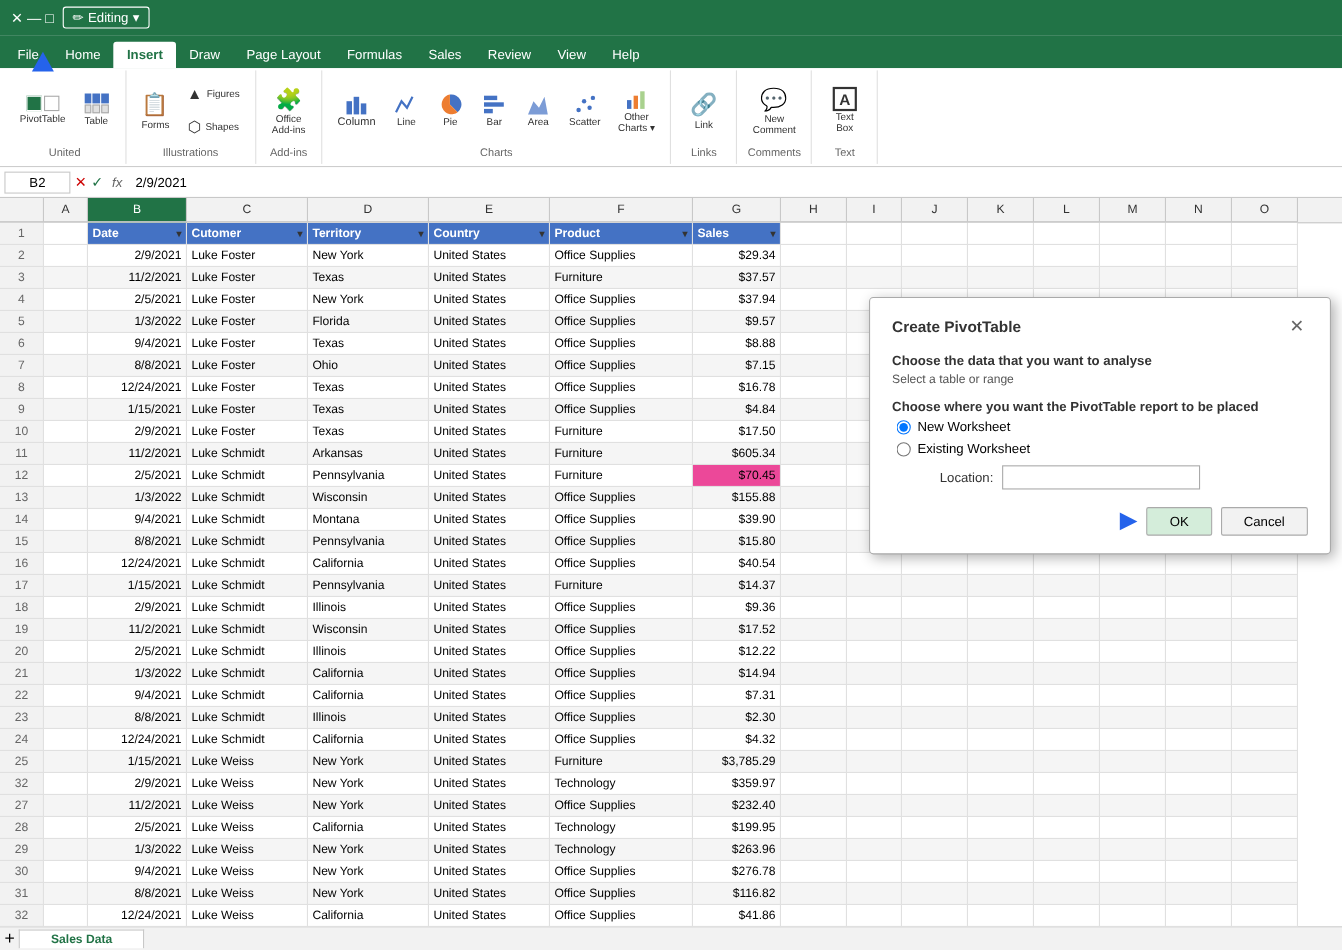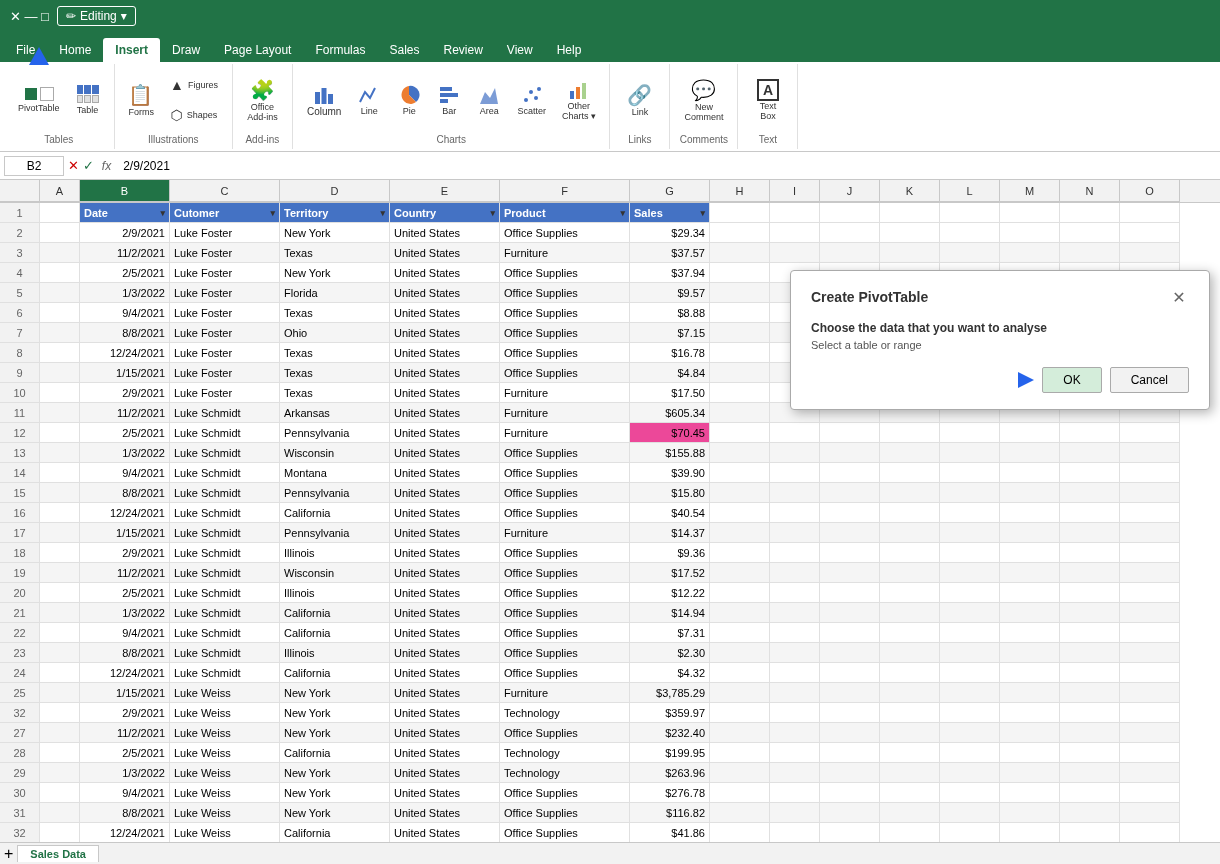--- a/index.html
+++ b/index.html
@@ -201,21 +201,21 @@
     
     .sheet-tabs {
       height: 22px;
       background: #f2f2f2;
       border-top: 1px solid #c8c8c8;
       display: flex;
       align-items: center;
       padding: 0 4px;
     }
     .sheet-tab {
-      padding: 2px 12px;
+      padding: 2px 28px;
       background: white;
       border: 1px solid #c8c8c8;
       border-bottom: none;
       font-size: 11px;
       cursor: pointer;
       color: #333;
     }
     .sheet-tab.active { background: white; font-weight: bold; color: #217346; }
 
     
@@ -378,21 +378,21 @@
               <div style="background:#4472c4;"></div>
               <div style="background:#4472c4;"></div>
             <div style="background:#e0e0e0;border:1px solid #aaa;"></div>
               <div style="background:#e0e0e0;border:1px solid #aaa;"></div>
               <div style="background:#e0e0e0;border:1px solid #aaa;"></div>
           </div>
           <div style="font-size:9px;">Table</div>
         </div>
       </div>
     </div>
-    <div class="ribbon-group-label">Tables</div>
+    <div class="ribbon-group-label">United</div>
   </div>
 
   <div class="ribbon-group">
     <div class="ribbon-icons">
       <div class="ribbon-btn">
         <span style="font-size:20px;">📋</span>
         <span style="font-size:9px;">Forms</span>
       </div>
       <div style="display:flex;flex-direction:column;gap:2px;align-items:center;justify-content:center;height:62px;">
         <div class="ribbon-btn" style="height:28px;flex-direction:row;gap:4px;">
@@ -1126,20 +1126,37 @@
   <div class="modal-title-bar">
     <span class="modal-title">Create PivotTable</span>
     <span class="modal-close">✕</span>
   </div>
 
   <div class="modal-section">
     <div class="modal-section-title">Choose the data that you want to analyse</div>
     <div class="modal-section-sub">Select a table or range</div>
   </div>
 
+  <div class="modal-section">
+    <div class="modal-section-title">Choose where you want the PivotTable report to be placed</div>
+    <div class="radio-group">
+      <label class="radio-row">
+        <input type="radio" name="placement" checked="" style="">
+        <span>New Worksheet</span>
+      </label>
+      <label class="radio-row">
+        <input type="radio" name="placement" style="">
+        <span>Existing Worksheet</span>
+      </label>
+    </div>
+    <div class="location-row">
+      <span class="location-label">Location:</span>
+      <input class="location-input" value="" placeholder="" style="">
+    </div>
+  </div>
 
   <div class="modal-buttons">
 
     <div style="display:flex;align-items:center;gap:4px;">
       <div style="width:0;height:0;border-top:8px solid transparent;border-bottom:8px solid transparent;border-left:16px solid #2563eb;"></div>
     </div>
     <button class="btn-ok">OK</button>
     <button class="btn-cancel">Cancel</button>
   </div>
 </div>

